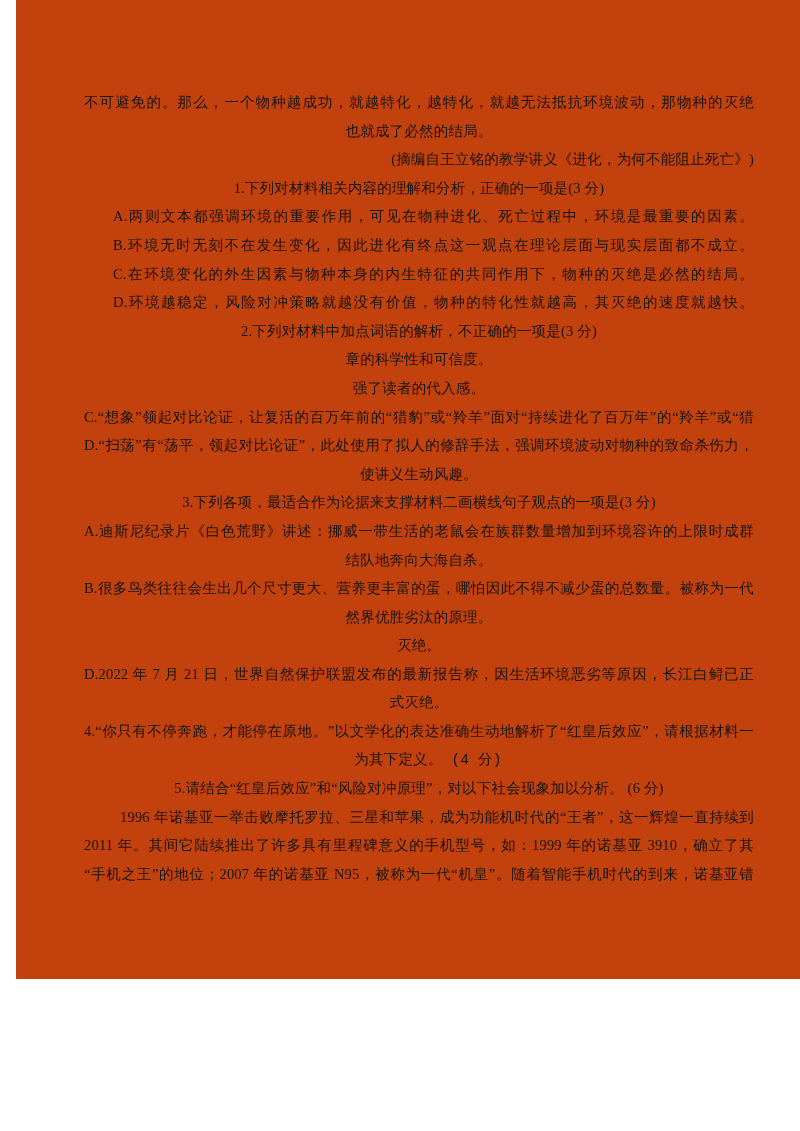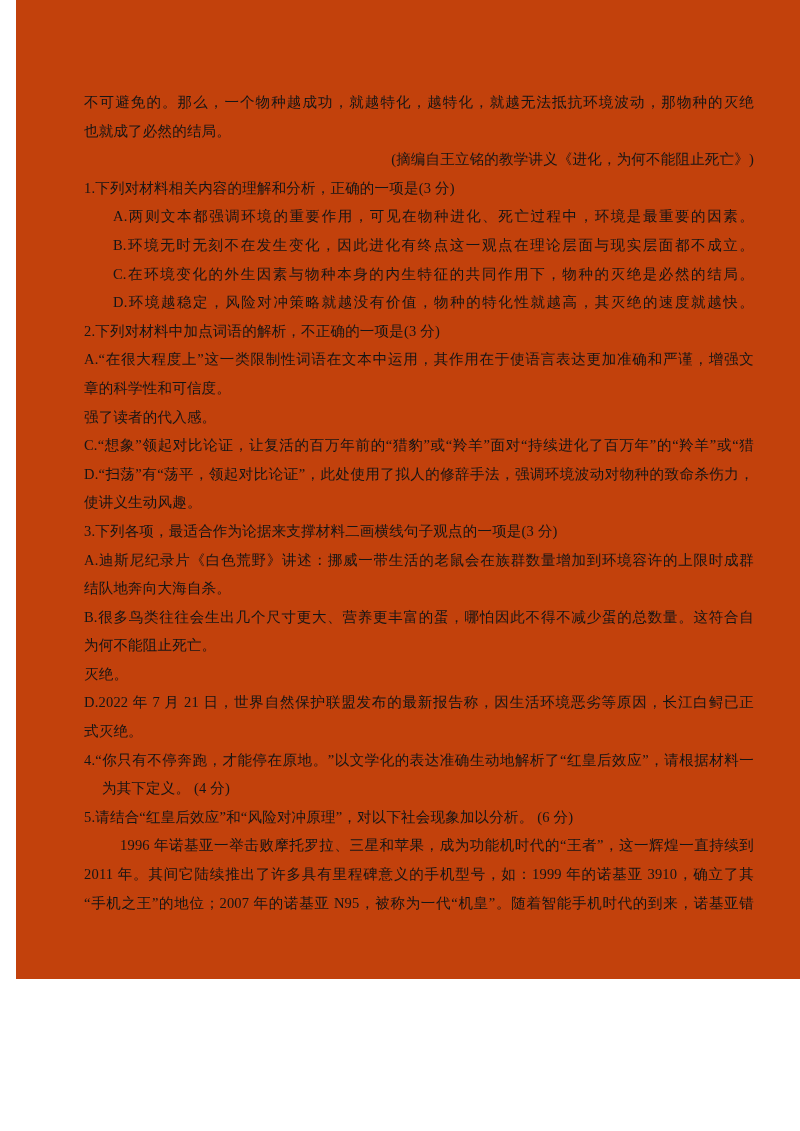--- a/index.html
+++ b/index.html
@@ -23,35 +23,35 @@
     background: #c2410c;
     box-sizing: border-box;
     padding: 88px 62px 0 68px;
     overflow: hidden;
   }
   .line {
     font-size: 14.5px;
     line-height: 28.6px;
     letter-spacing: 0.2px;
     white-space: normal;
-    text-align: left;
+    text-align: center;
   }
   
   .j {
     text-align: justify;
     text-align-last: justify;
   }
   .r {
     text-align: center;
     text-align-last: right;
   }
   
   .opt { padding-left: 29px; }
   
-  .ind-s { padding-left: 18px; }
+  .ind-s { padding-left: 18px; font-family: Liberation Mono, monospace; }
   
   .ind-p { padding-left: 36px; }
   
   .gap-before { }
 </style>
 </head>
 <body>
 
 <div class="page">
 
@@ -60,32 +60,31 @@
 
   <div class="line r">(摘编自王立铭的教学讲义《进化，为何不能阻止死亡》)</div>
 
   <div class="line">1.下列对材料相关内容的理解和分析，正确的一项是(3 分)</div>
   <div class="line opt j">A.两则文本都强调环境的重要作用，可见在物种进化、死亡过程中，环境是最重要的因素。</div>
   <div class="line opt j">B.环境无时无刻不在发生变化，因此进化有终点这一观点在理论层面与现实层面都不成立。</div>
   <div class="line opt j">C.在环境变化的外生因素与物种本身的内生特征的共同作用下，物种的灭绝是必然的结局。</div>
   <div class="line opt j">D.环境越稳定，风险对冲策略就越没有价值，物种的特化性就越高，其灭绝的速度就越快。</div>
 
   <div class="line">2.下列对材料中加点词语的解析，不正确的一项是(3 分)</div>
-  <div class="line j">A.“在很大程度上”这一类限制性词语在文本中运用，其作用在于使语言表达更加准确和严谨，增强文</div>
   <div class="line">章的科学性和可信度。</div>
   <div class="line">强了读者的代入感。</div>
   <div class="line j">C.“想象”领起对比论证，让复活的百万年前的“猎豹”或“羚羊”面对“持续进化了百万年”的“羚羊”或“猎</div>
   <div class="line j">D.“扫荡”有“荡平，领起对比论证”，此处使用了拟人的修辞手法，强调环境波动对物种的致命杀伤力，</div>
   <div class="line">使讲义生动风趣。</div>
 
   <div class="line gap-before">3.下列各项，最适合作为论据来支撑材料二画横线句子观点的一项是(3 分)</div>
   <div class="line j">A.迪斯尼纪录片《白色荒野》讲述：挪威一带生活的老鼠会在族群数量增加到环境容许的上限时成群</div>
   <div class="line">结队地奔向大海自杀。</div>
-  <div class="line j">B.很多鸟类往往会生出几个尺寸更大、营养更丰富的蛋，哪怕因此不得不减少蛋的总数量。这符合自</div>
-  <div class="line">为何不能阻止死亡。</div>
+  <div class="line j">B.很多鸟类往往会生出几个尺寸更大、营养更丰富的蛋，哪怕因此不得不减少蛋的总数量。被称为一代</div>
+  <div class="line">然界优胜劣汰的原理。</div>
   <div class="line">灭绝。</div>
   <div class="line j">D.2022 年 7 月 21 日，世界自然保护联盟发布的最新报告称，因生活环境恶劣等原因，长江白鲟已正</div>
   <div class="line">式灭绝。</div>
 
   <div class="line j">4.“你只有不停奔跑，才能停在原地。”以文学化的表达准确生动地解析了“红皇后效应”，请根据材料一</div>
   <div class="line ind-s">为其下定义。 (4 分)</div>
 
   <div class="line">5.请结合“红皇后效应”和“风险对冲原理”，对以下社会现象加以分析。 (6 分)</div>
 
   <div class="line ind-p j">1996 年诺基亚一举击败摩托罗拉、三星和苹果，成为功能机时代的“王者”，这一辉煌一直持续到</div>

